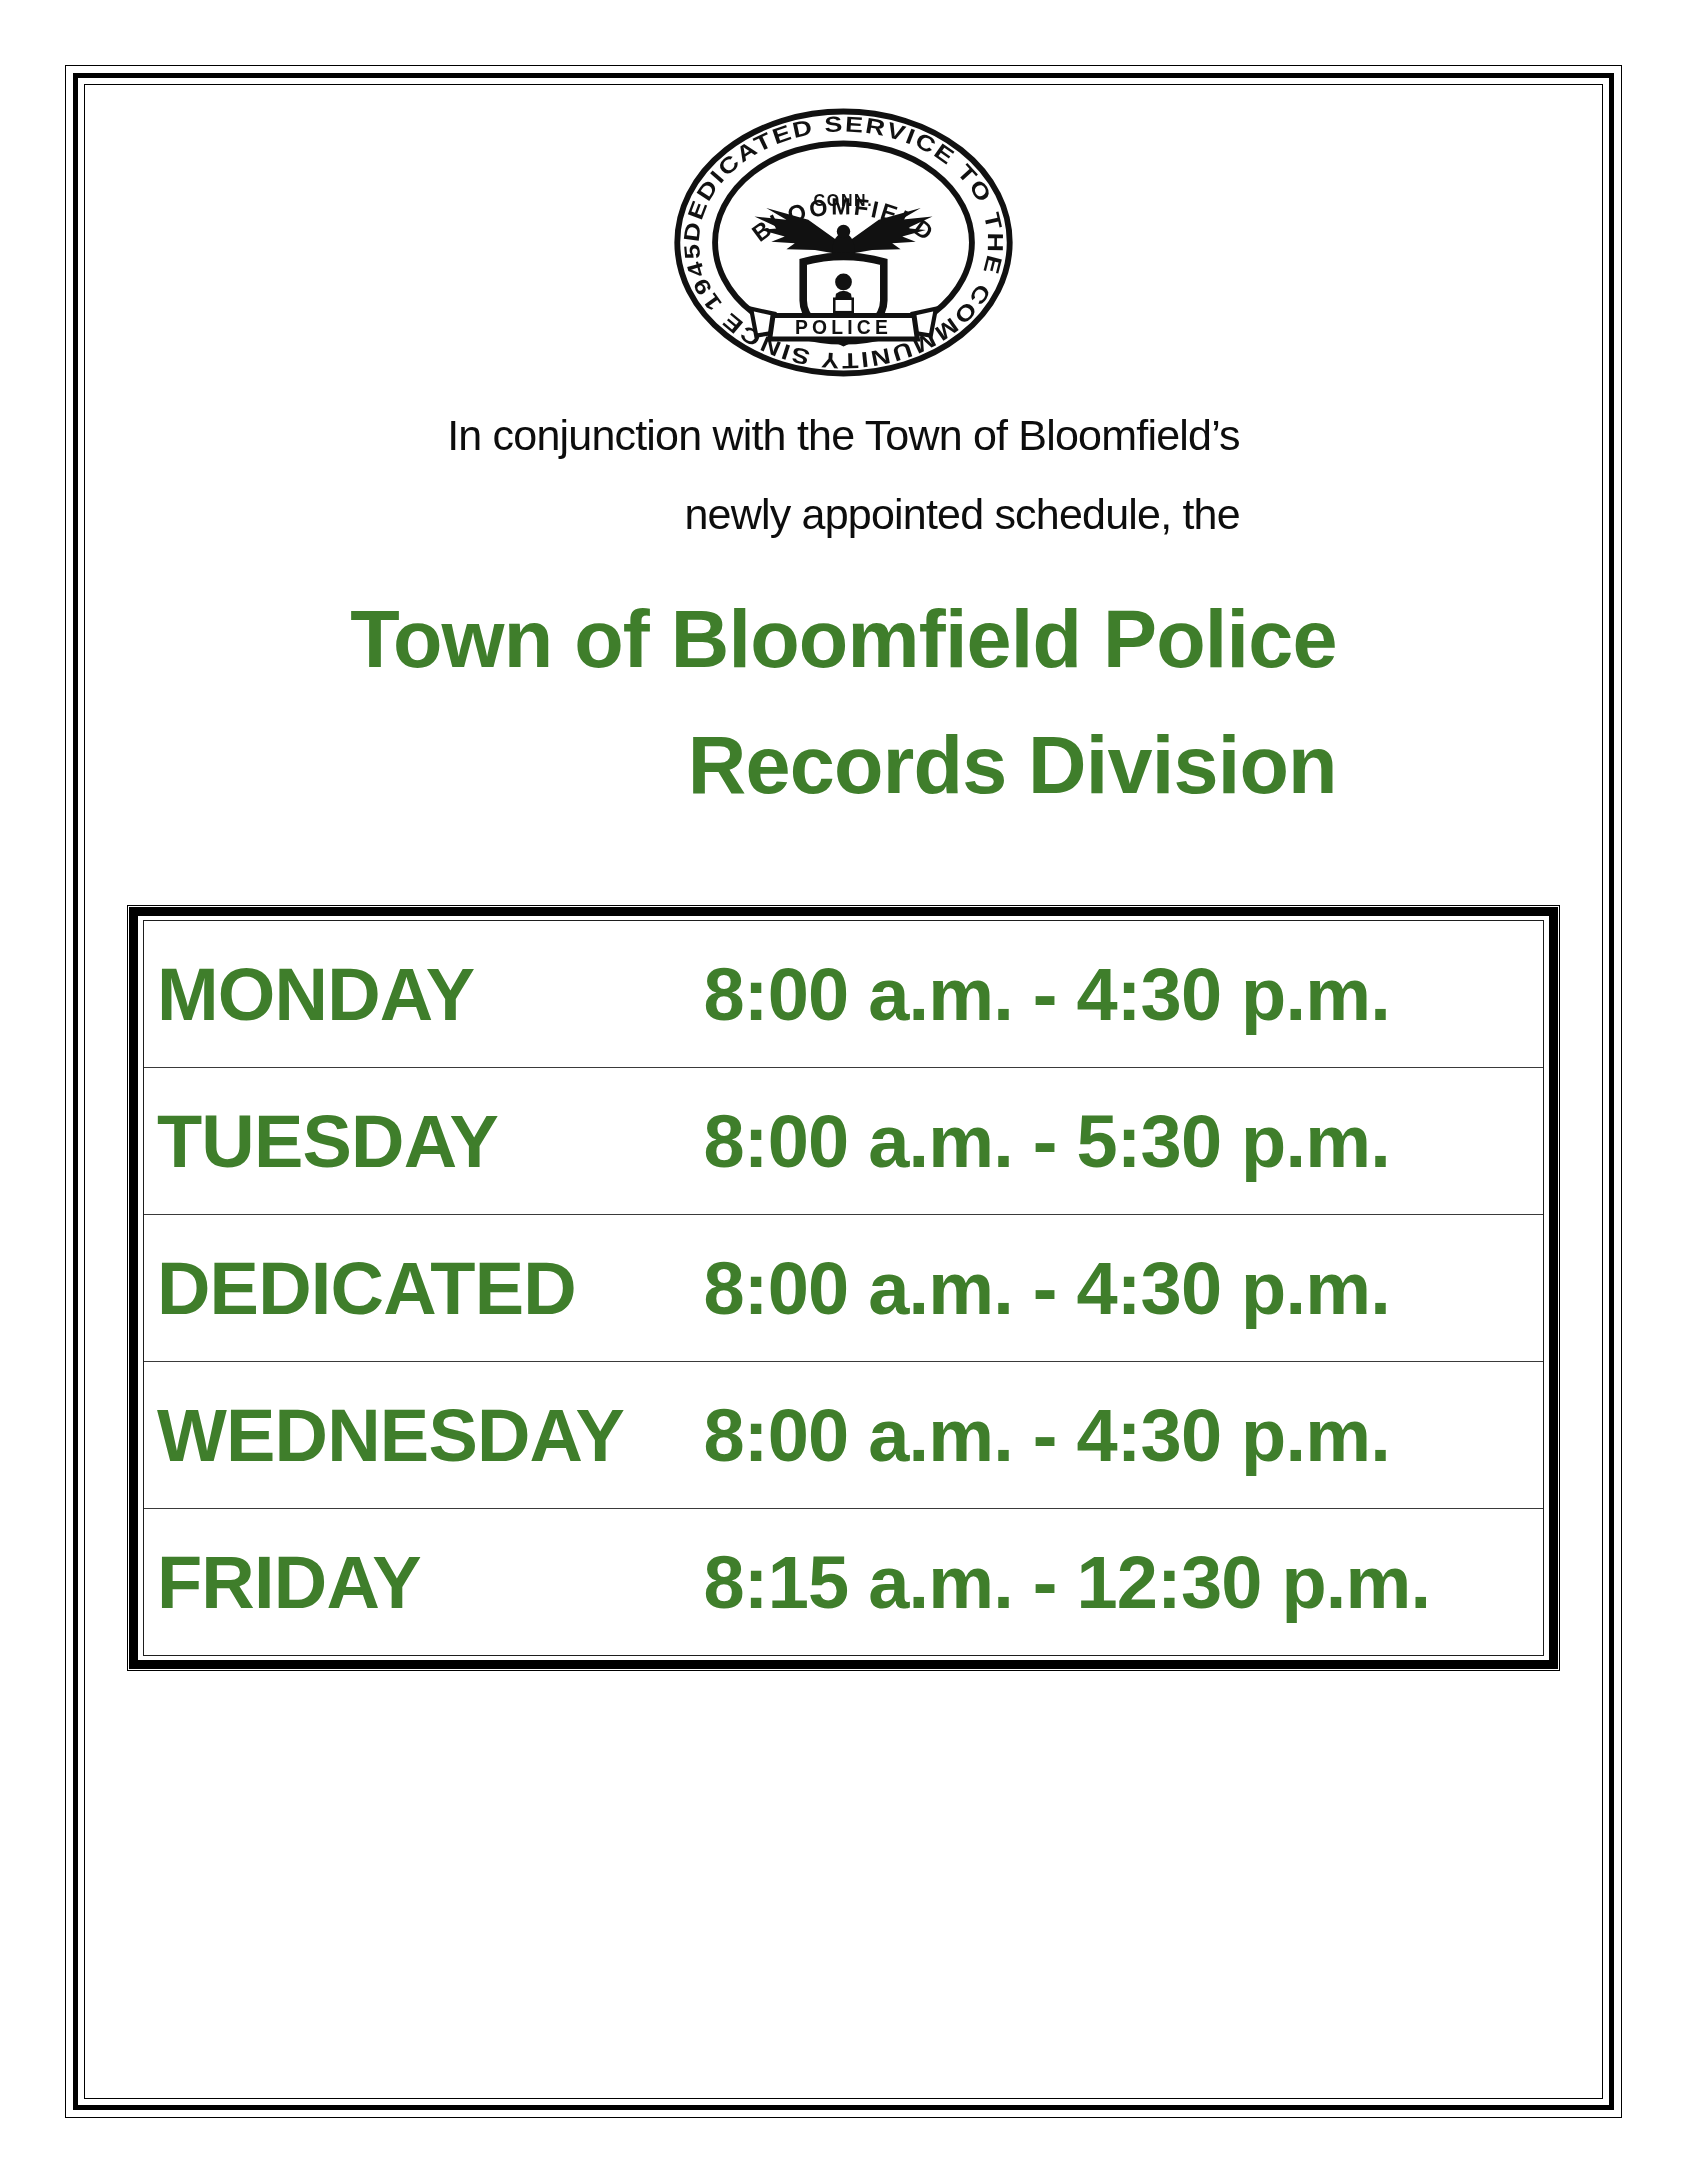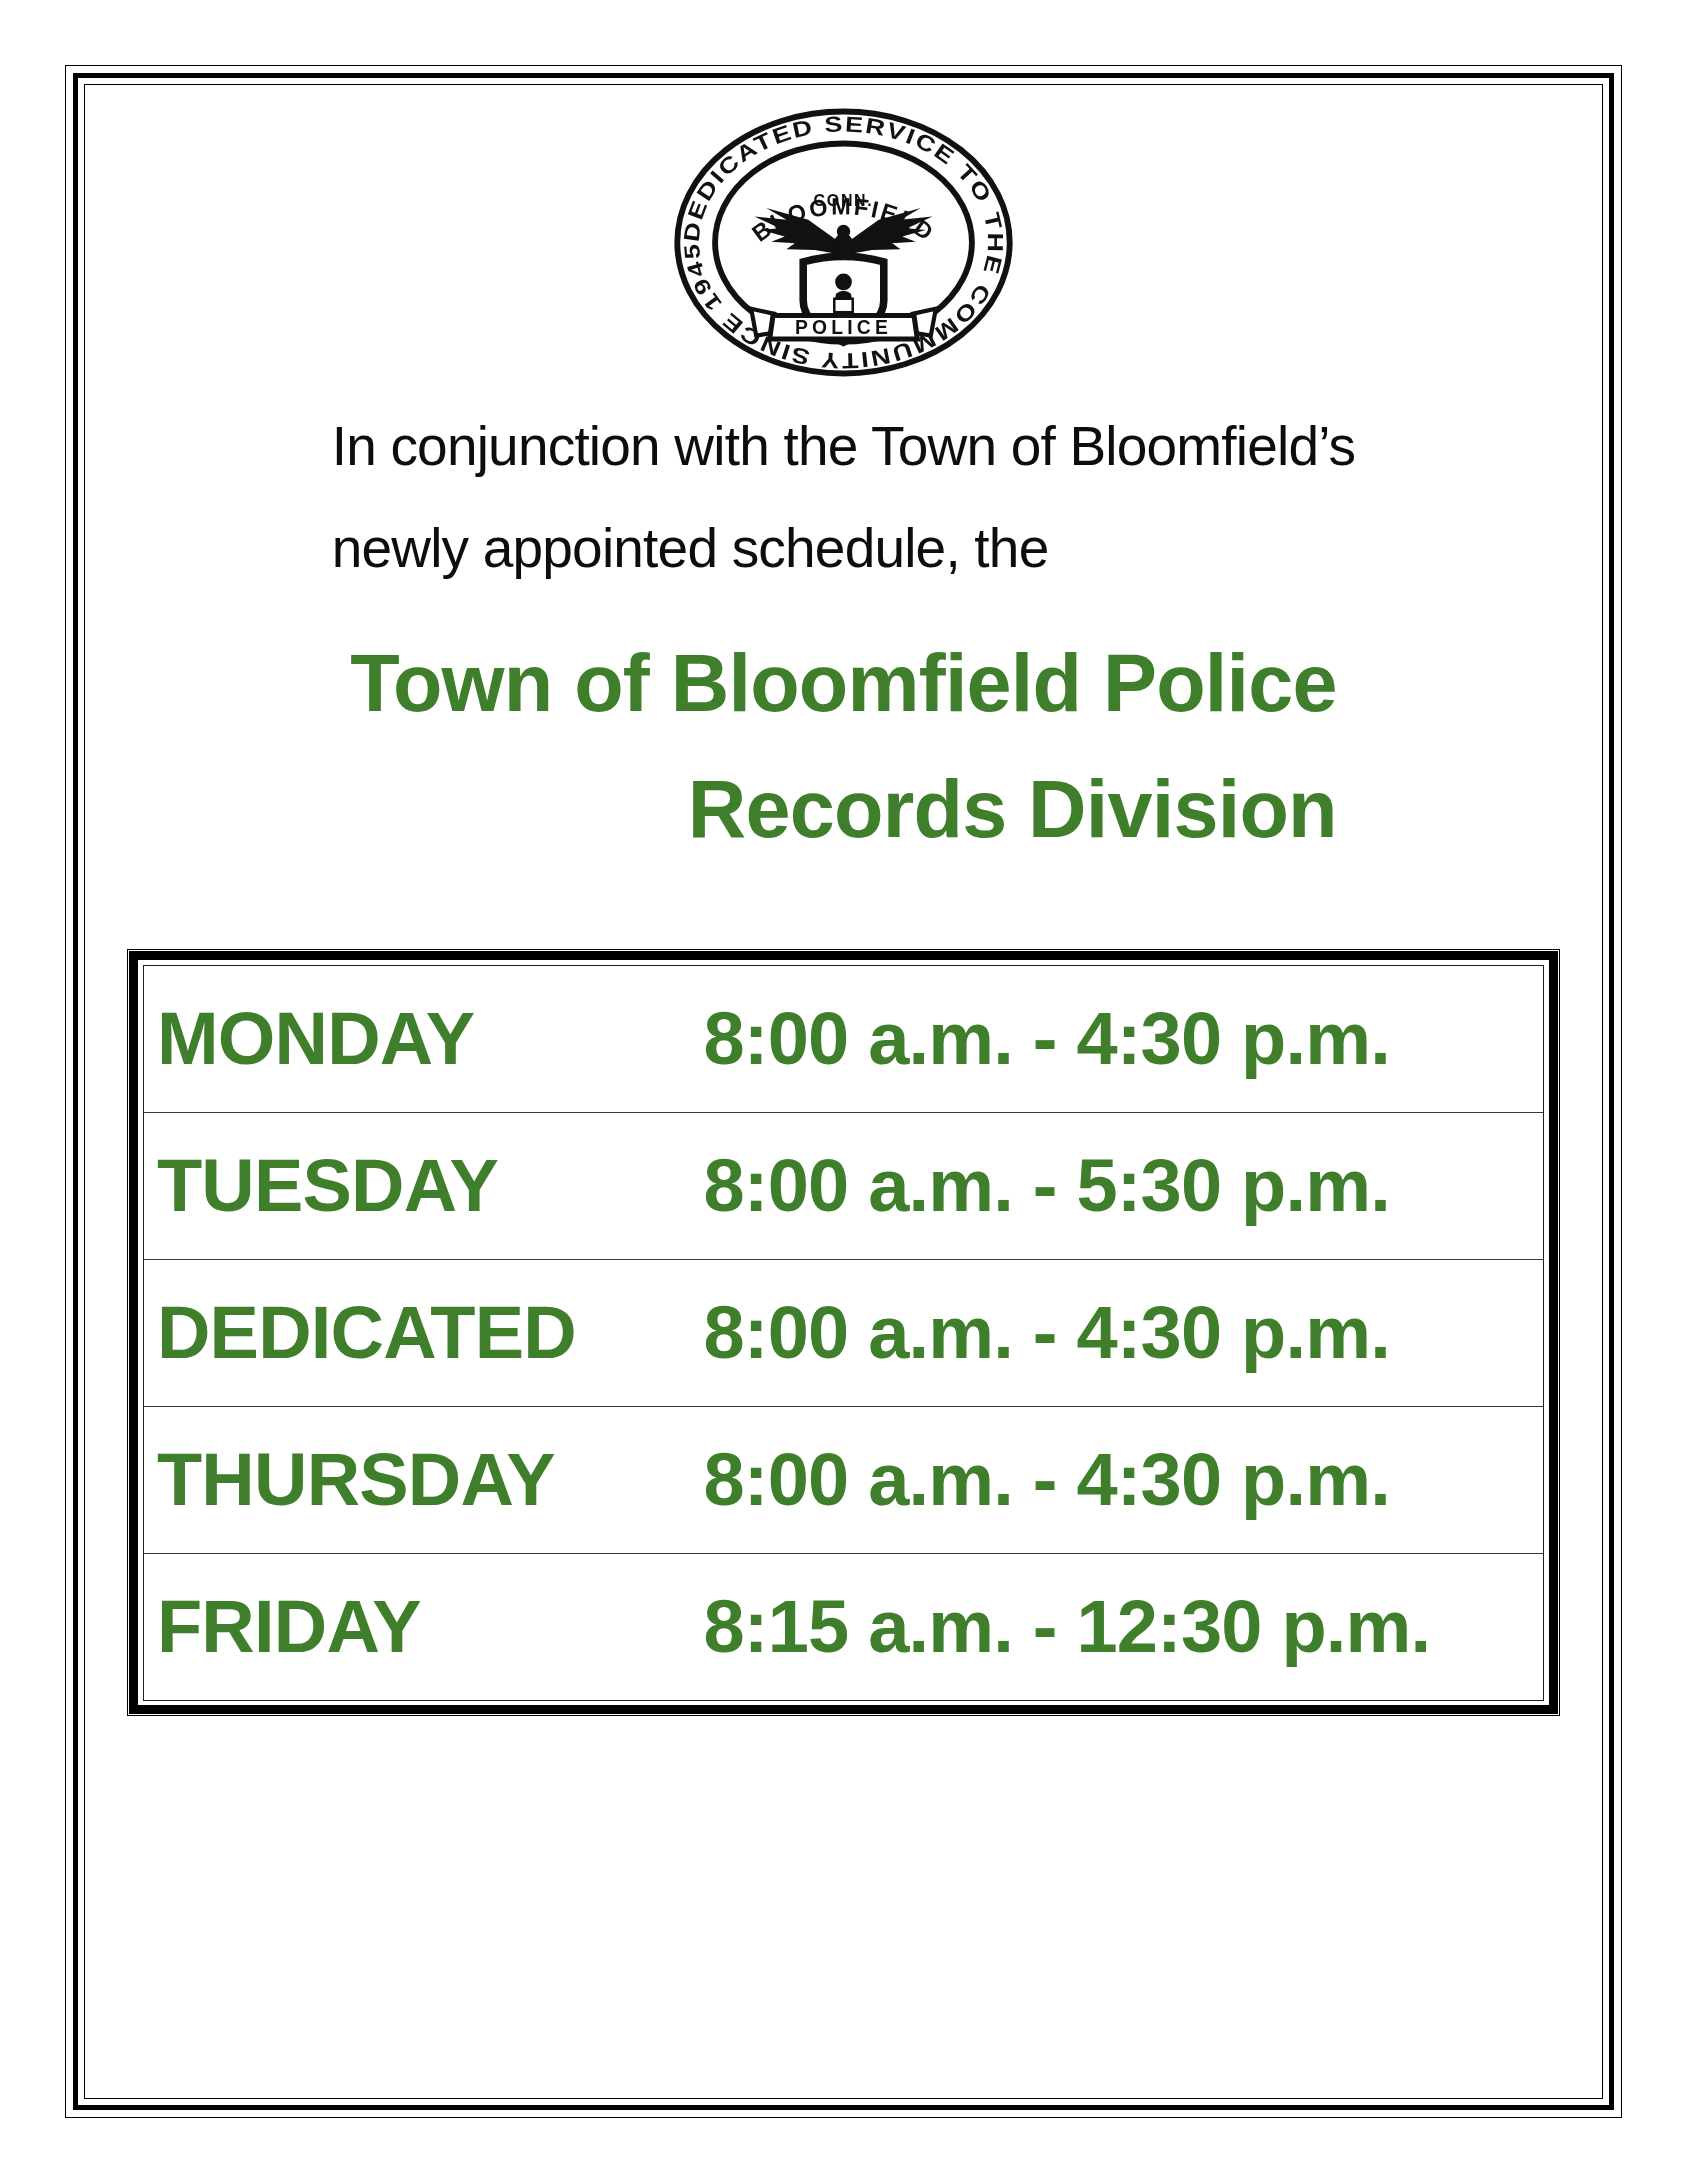--- a/index.html
+++ b/index.html
@@ -15,22 +15,22 @@
   .frame1{position:absolute;inset:65px;border:1.7px solid #000;}
   .frame2{position:absolute;inset:6.7px;border:5px solid #000;}
   .frame3{
     position:absolute;inset:6.7px;border:1.7px solid #000;
     display:flex;flex-direction:column;align-items:center;
   }
   .seal{margin-top:18.5px;width:353px;height:277px;flex:none;}
   .seal text{fill:#111;font-family:"Liberation Sans", sans-serif;font-weight:bold;}
   .intro{
     margin-top:15px;
-    font-size:55px;line-height:1.85;
-    text-align:left;letter-spacing:-0.8px;
+    font-size:43px;line-height:1.85;
+    text-align:right;letter-spacing:-0.8px;
   }
   .title{
     margin-top:22px;
     font-size:81px;font-weight:bold;line-height:1.55;
     text-align:right;color:var(--accent,#3F7E2B);
     letter-spacing:-0.8px;
   }
   .subtitle{
     margin-top:23.5px;
     font-size:53px;letter-spacing:-0.8px;
@@ -135,21 +135,21 @@
                     <div class="cell day">TUESDAY</div>
                     <div class="cell hours">8:00 a.m. - 5:30 p.m.</div>
                   </div>
 
                   <div class="row">
                     <div class="cell day">DEDICATED</div>
                     <div class="cell hours">8:00 a.m. - 4:30 p.m.</div>
                   </div>
 
                   <div class="row">
-                    <div class="cell day">THURSDAY</div>
+                    <div class="cell day">WEDNESDAY</div>
                     <div class="cell hours">8:00 a.m. - 4:30 p.m.</div>
                   </div>
 
                   <div class="row">
                     <div class="cell day">FRIDAY</div>
                     <div class="cell hours">8:15 a.m. - 12:30 p.m.</div>
                   </div>
                 </div>
             </div>
           </div>

